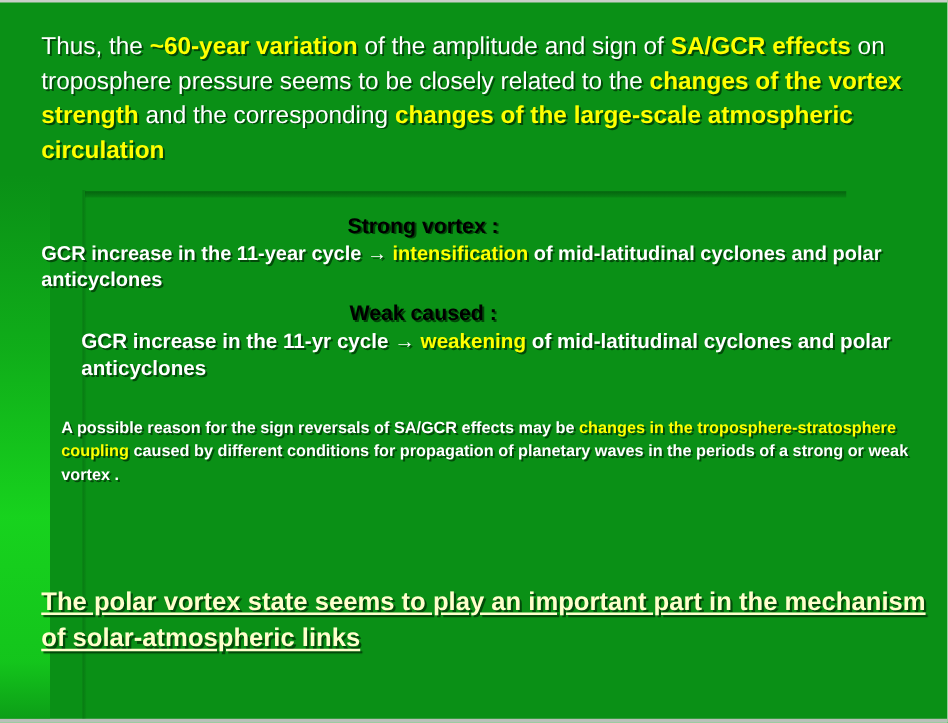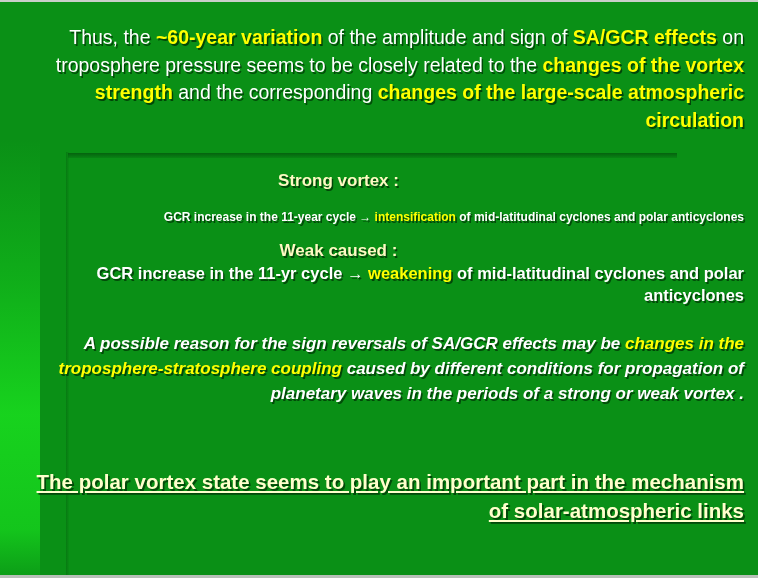--- a/index.html
+++ b/index.html
@@ -63,57 +63,55 @@
     position: relative;
     z-index: 3;
   }
 
   
   .para {
     margin: 0;
     padding: 0 14px 0 33px;
     font-weight: bold;
     line-height: 1.31;
-    text-align: right;
   }
 
   #intro-paragraph {
     position: absolute;
     top: 22px;
     left: 0;
     right: 0;
     font-size: 19.5px;
     line-height: 1.42;
   }
 
   #strong-vortex-heading,
   #weak-vortex-heading {
     position: absolute;
     left: 0;
     right: 0;
     text-align: center;
     font-size: 17px;
     font-weight: bold;
-    color: #fef9c3;
+    color: #000000;
     text-shadow: 1.5px 1.5px 0 rgba(0,58,6,0.85);
     padding-right: 81px;
   }
   #strong-vortex-heading { top: 169px; }
   #weak-vortex-heading   { top: 239px; }
 
-  #strong-vortex-body { position: absolute; top: 208px; left: 0; right: 0; font-size: 12px; }
+  #strong-vortex-body { position: absolute; top: 192px; left: 0; right: 0; font-size: 16px; }
   #weak-vortex-body   { position: absolute; top: 261px; left: 0; right: 0; font-size: 16.5px; margin-left: 32px; }
 
   #reason-paragraph {
     position: absolute;
     top: 330px;
-    left: 4px; right: 0;
-    font-size: 17px;
+    left: 16px; right: 0;
+    font-size: 13px;
     line-height: 1.47;
-    font-style: italic;
   }
 
   #conclusion-paragraph {
     position: absolute;
     top: 465px;
     left: 0; right: 0;
     font-size: 20.5px;
     line-height: 1.42;
     color: #ffffcc;
     text-decoration: underline;

